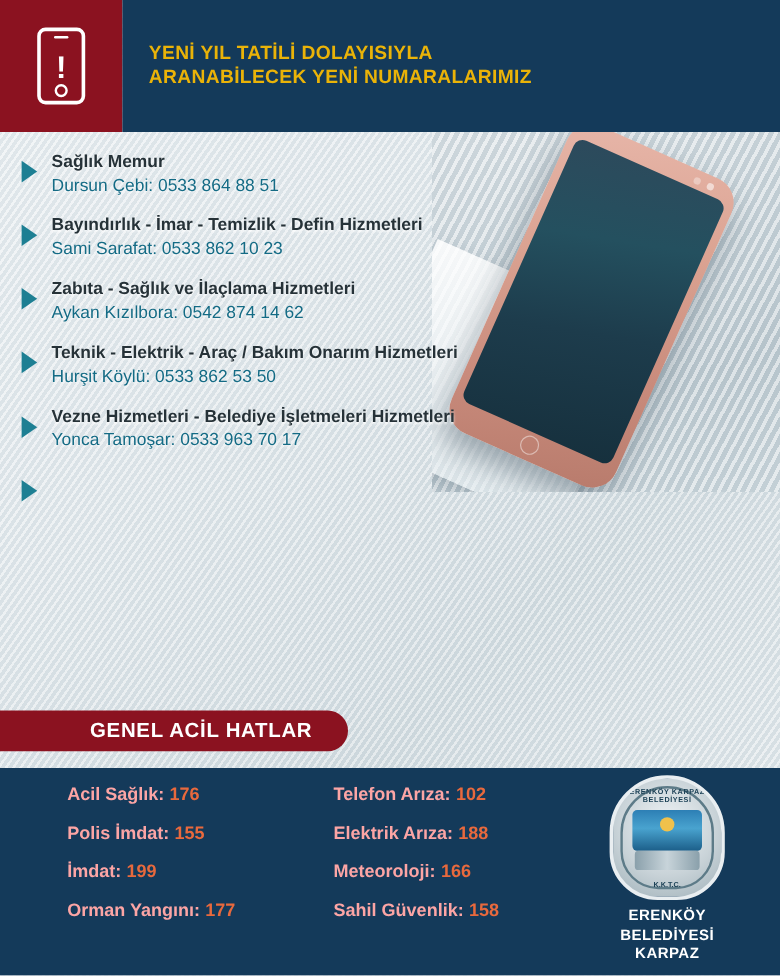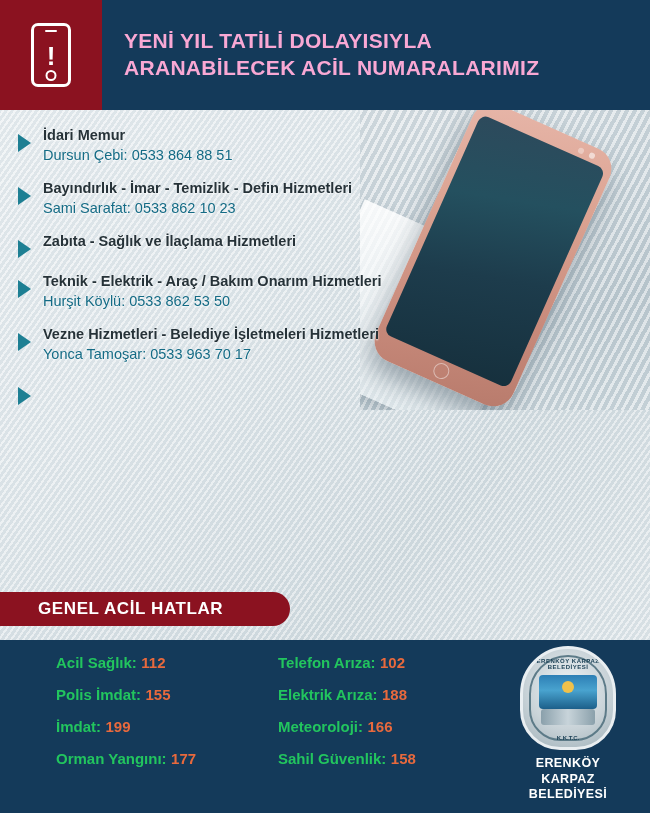--- a/index.html
+++ b/index.html
@@ -62,23 +62,23 @@
   }
   .header-right {
     flex: 1;
     background: #143a5a;
     display: flex;
     flex-direction: column;
     justify-content: center;
     padding: 0 18px 0 22px;
   }
   .header-right .line {
-    color: #f9a8d4;
-    font-weight: bold;
-    font-size: 21px;
+    color: #eab308;
+    font-weight: bold;
+    font-size: 16px;
     letter-spacing: 0.3px;
     line-height: 1.28;
     white-space: nowrap;
   }
 
   
   .photo {
     position: absolute;
     top: 110px; right: 0;
     width: 290px; height: 300px;
@@ -172,21 +172,21 @@
   
   .banner {
     position: absolute;
     left: 0; top: 592px;
     height: 34px;
     width: 290px;
     background: #8b1220;
     border-radius: 0 17px 17px 0;
     display: flex;
     align-items: center;
-    padding-left: 38px;
+    padding-left: 75px;
   }
   .banner span {
     color: #ffffff;
     font-weight: bold;
     font-size: 17px;
     letter-spacing: 0.6px;
   }
 
   
   .bottom {
@@ -201,34 +201,34 @@
     width: 490px;
     display: flex;
   }
   .col { width: 228px; padding-left: 28px; }
   .col:first-child { padding-left: 56px; width: 250px; }
   .num-row {
     margin-bottom: 14px;
     white-space: nowrap;
   }
   .num-label {
-    color: #22c55e;
+    color: #fca5a5;
     font-weight: bold;
     font-size: 15px;
   }
   .num-value {
     color: #e8693d;
     font-weight: bold;
     font-size: 15px;
   }
 
   
   .logo-wrap {
     position: absolute;
-    right: 12px; top: 6px;
+    right: 24px; top: 6px;
     width: 140px;
     text-align: center;
   }
   .crest {
     width: 96px; height: 104px;
     margin: 0 auto;
     border-radius: 48px 48px 40px 40px;
     background: radial-gradient(circle at 50% 40%, #f0f4f6 0%, #c9d3d8 55%, #9fb0b8 100%);
     border: 3px solid #e9eef1;
     position: relative;
@@ -285,43 +285,44 @@
 </div>
 
 <div class="header">
   <div class="header-left">
     <div class="phone-icon">
       <div class="bang">!</div>
     </div>
   </div>
   <div class="header-right">
     <div class="line">YENİ YIL TATİLİ DOLAYISIYLA</div>
-    <div class="line">ARANABİLECEK ACİL NUMARALARIMIZ</div>
+    <div class="line">ARANABİLECEK YENİ NUMARALARIMIZ</div>
   </div>
 </div>
 
 <div class="list">
   <div class="entry">
     <div class="arrow"></div>
     <div class="entry-text">
-      <div class="role">İdari Memur</div>
+      <div class="role">Sağlık Memur</div>
       <div class="person">Dursun Çebi: 0533 864 88 51</div>
     </div>
   </div>
   <div class="entry">
     <div class="arrow"></div>
     <div class="entry-text">
       <div class="role">Bayındırlık - İmar - Temizlik - Defin Hizmetleri</div>
       <div class="person">Sami Sarafat: 0533 862 10 23</div>
     </div>
   </div>
   <div class="entry">
     <div class="arrow"></div>
     <div class="entry-text">
       <div class="role">Zabıta - Sağlık ve İlaçlama Hizmetleri</div>
+      <div class="person">Aykan Kızılbora: 0542 874 14 62</div>
     </div>
   </div>
   <div class="entry">
     <div class="arrow"></div>
     <div class="entry-text">
       <div class="role">Teknik - Elektrik - Araç / Bakım Onarım Hizmetleri</div>
       <div class="person">Hurşit Köylü: 0533 862 53 50</div>
     </div>
   </div>
   <div class="entry">
@@ -338,21 +339,21 @@
 
 <div class="banner">
   <span>GENEL ACİL HATLAR</span>
 </div>
 
 <div class="bottom">
   <div class="cols">
     <div class="col">
       <div class="num-row">
         <span class="num-label">Acil Sağlık:</span>
-        <span class="num-value">112</span>
+        <span class="num-value">176</span>
       </div>
       <div class="num-row">
         <span class="num-label">Polis İmdat:</span>
         <span class="num-value">155</span>
       </div>
       <div class="num-row">
         <span class="num-label">İmdat:</span>
         <span class="num-value">199</span>
       </div>
       <div class="num-row">
@@ -385,17 +386,17 @@
       <div class="crest-ring"></div>
       <div class="crest-top-text">ERENKÖY KARPAZ BELEDİYESİ</div>
       <div class="crest-scene">
         <div class="crest-sun"></div>
       </div>
       <div class="crest-hands"></div>
       <div class="crest-bottom-text">K.K.T.C.</div>
     </div>
     <div class="logo-name">
       <div>ERENKÖY</div>
+      <div>BELEDİYESİ</div>
       <div>KARPAZ</div>
-      <div>BELEDİYESİ</div>
     </div>
   </div>
 </div>
 
 </body></html>

